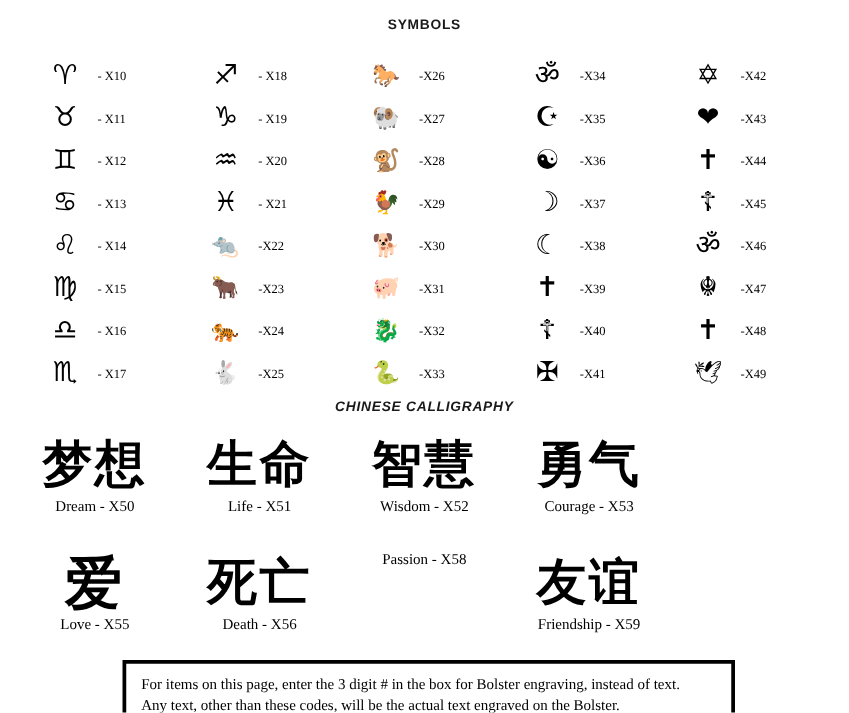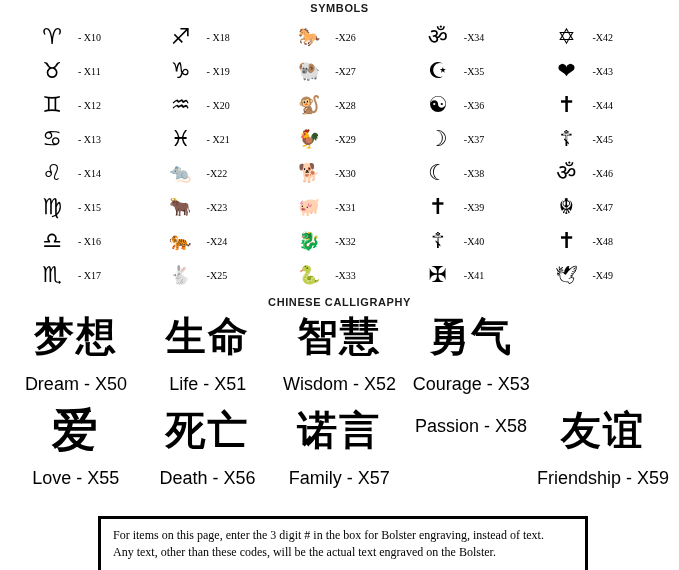--- a/index.html
+++ b/index.html
@@ -18,21 +18,21 @@
   .page {
     width: 679px;
     height: 570px;
     position: relative;
   }
   .section-title {
     text-align: center;
     font-size: 11px;
     letter-spacing: 0.6px;
     color: #1a1a1a;
-    margin: 0;
+    margin: 12px;
     padding: 0;
   }
   #symbols-title {
     padding-top: 2px;
   }
   
   .symbol-grid {
     display: grid;
     grid-template-columns: repeat(5, 1fr);
     column-gap: 0px;
@@ -61,20 +61,21 @@
   }
   .code {
     font-size: 10px;
     margin-left: 6px;
     white-space: nowrap;
     font-family: "Liberation Serif", serif;
   }
   
   #calligraphy-title {
     margin-top: 4px;
+    font-style: italic;
   }
   .calli-grid {
     display: grid;
     grid-template-columns: repeat(5, 1fr);
     padding: 2px 10px 0 10px;
     box-sizing: border-box;
   }
   .calli-cell {
     display: flex;
     flex-direction: column;
@@ -87,23 +88,23 @@
     font-size: 40px;
     line-height: 1.05;
     letter-spacing: 2px;
     height: 52px;
     display: flex;
     align-items: center;
     color: #000;
     font-weight: 700;
   }
   .calli-label {
-    font-size: 18px;
-    font-family: Liberation Sans, sans-serif;
-    margin-top: 12px;
+    font-size: 12px;
+    font-family: Liberation Serif, serif;
+    margin-top: 0;
     white-space: nowrap;
   }
   .calli-row2 .calli-cell:first-child .calli-chars {
     font-size: 46px;
   }
   
   .note-box {
     position: absolute;
     left: 98px;
     top: 516px;
@@ -320,24 +321,20 @@
   <div class="calli-grid calli-row2">
     <div class="calli-cell">
       <span class="calli-chars">爱</span>
       <span class="calli-label">Love - X55</span>
     </div>
     <div class="calli-cell">
       <span class="calli-chars">死亡</span>
       <span class="calli-label">Death - X56</span>
     </div>
     <div class="calli-cell">
-      <span class="calli-chars">诺言</span>
-      <span class="calli-label">Family - X57</span>
-    </div>
-    <div class="calli-cell">
       <span class="calli-label">Passion - X58</span>
     </div>
     <div class="calli-cell">
       <span class="calli-chars">友谊</span>
       <span class="calli-label">Friendship - X59</span>
     </div>
   </div>
 
   <div class="note-box">
     <div class="note-line">For items on this page, enter the 3 digit # in the box for Bolster engraving, instead of text.</div>

